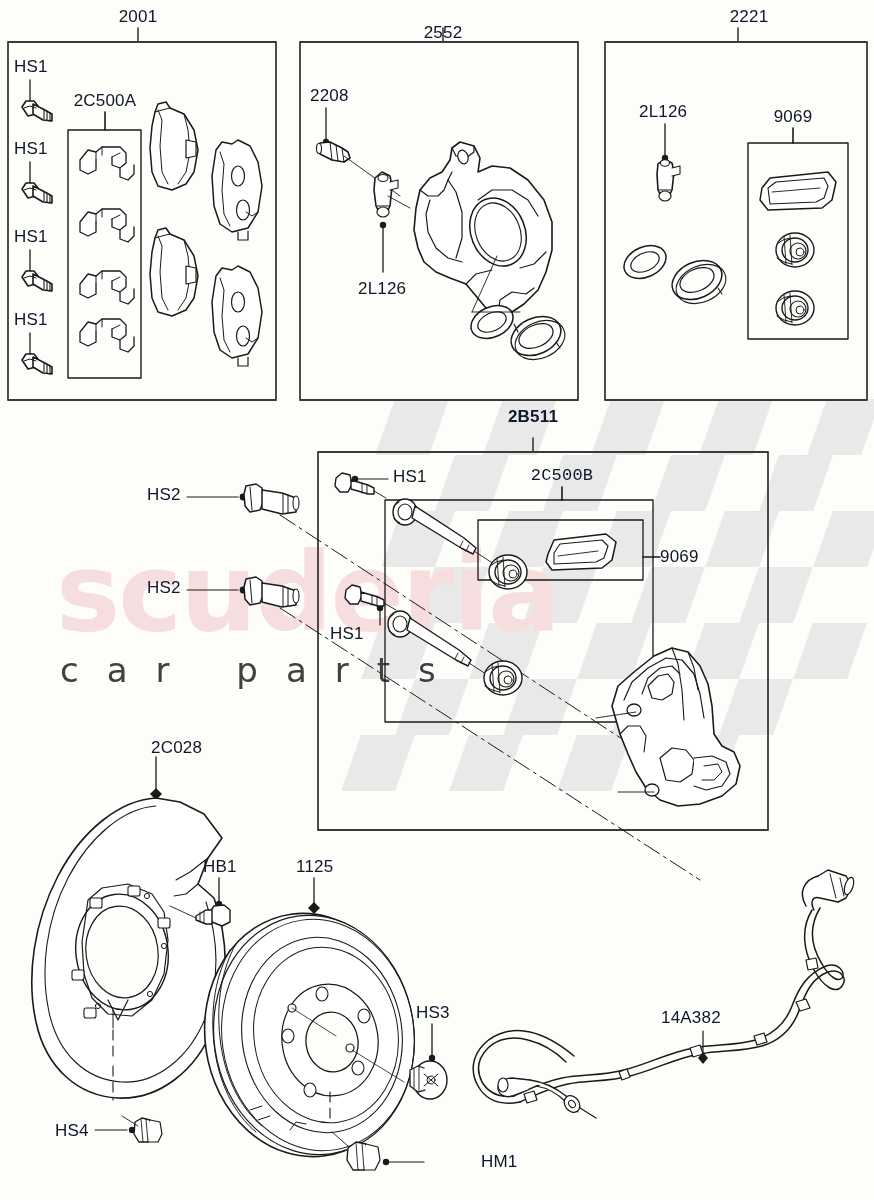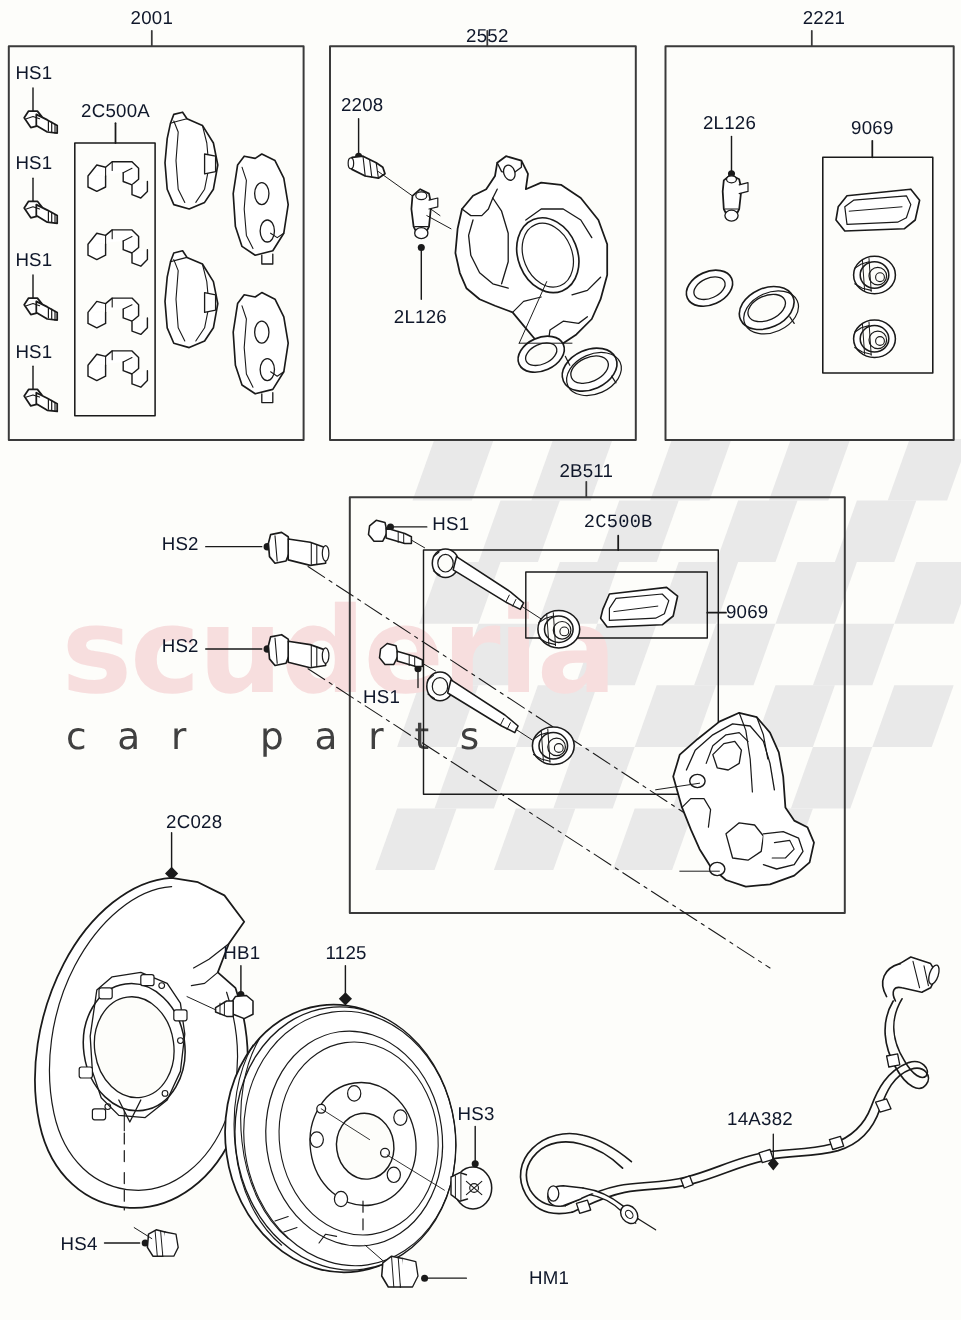--- a/index.html
+++ b/index.html
@@ -614,21 +614,21 @@
 
     </g>
   </svg>
   </div>
 
   <div class="layer" id="label-layer">
 
     <div class="lbl ctr" style="left:138px; top:8px;">2001</div>
     <div class="lbl ctr" style="left:443px; top:24px;">2552</div>
     <div class="lbl ctr" style="left:738px; top:8px;margin-left:11px;">2221</div>
-    <div class="lbl ctr" style="left:533px; top:420px;">2B511</div>
+    <div class="lbl ctr" style="left:533px; top:408px;font-weight:bold;">2B511</div>
 
     <div class="lbl ctr" style="left:105px; top:92px;">2C500A</div>
     <div class="lbl ctr" style="left:562px; top:467px;font-family:Liberation Mono, monospace;">2C500B</div>
     <div class="lbl ctr" style="left:793px; top:108px;">9069</div>
     <div class="lbl" style="left:660px; top:548px;">9069</div>
 
     <div class="lbl" style="left:14px; top:58px;">HS1</div>
     <div class="lbl" style="left:14px; top:140px;">HS1</div>
     <div class="lbl" style="left:14px; top:228px;">HS1</div>
     <div class="lbl" style="left:14px; top:311px;">HS1</div>

